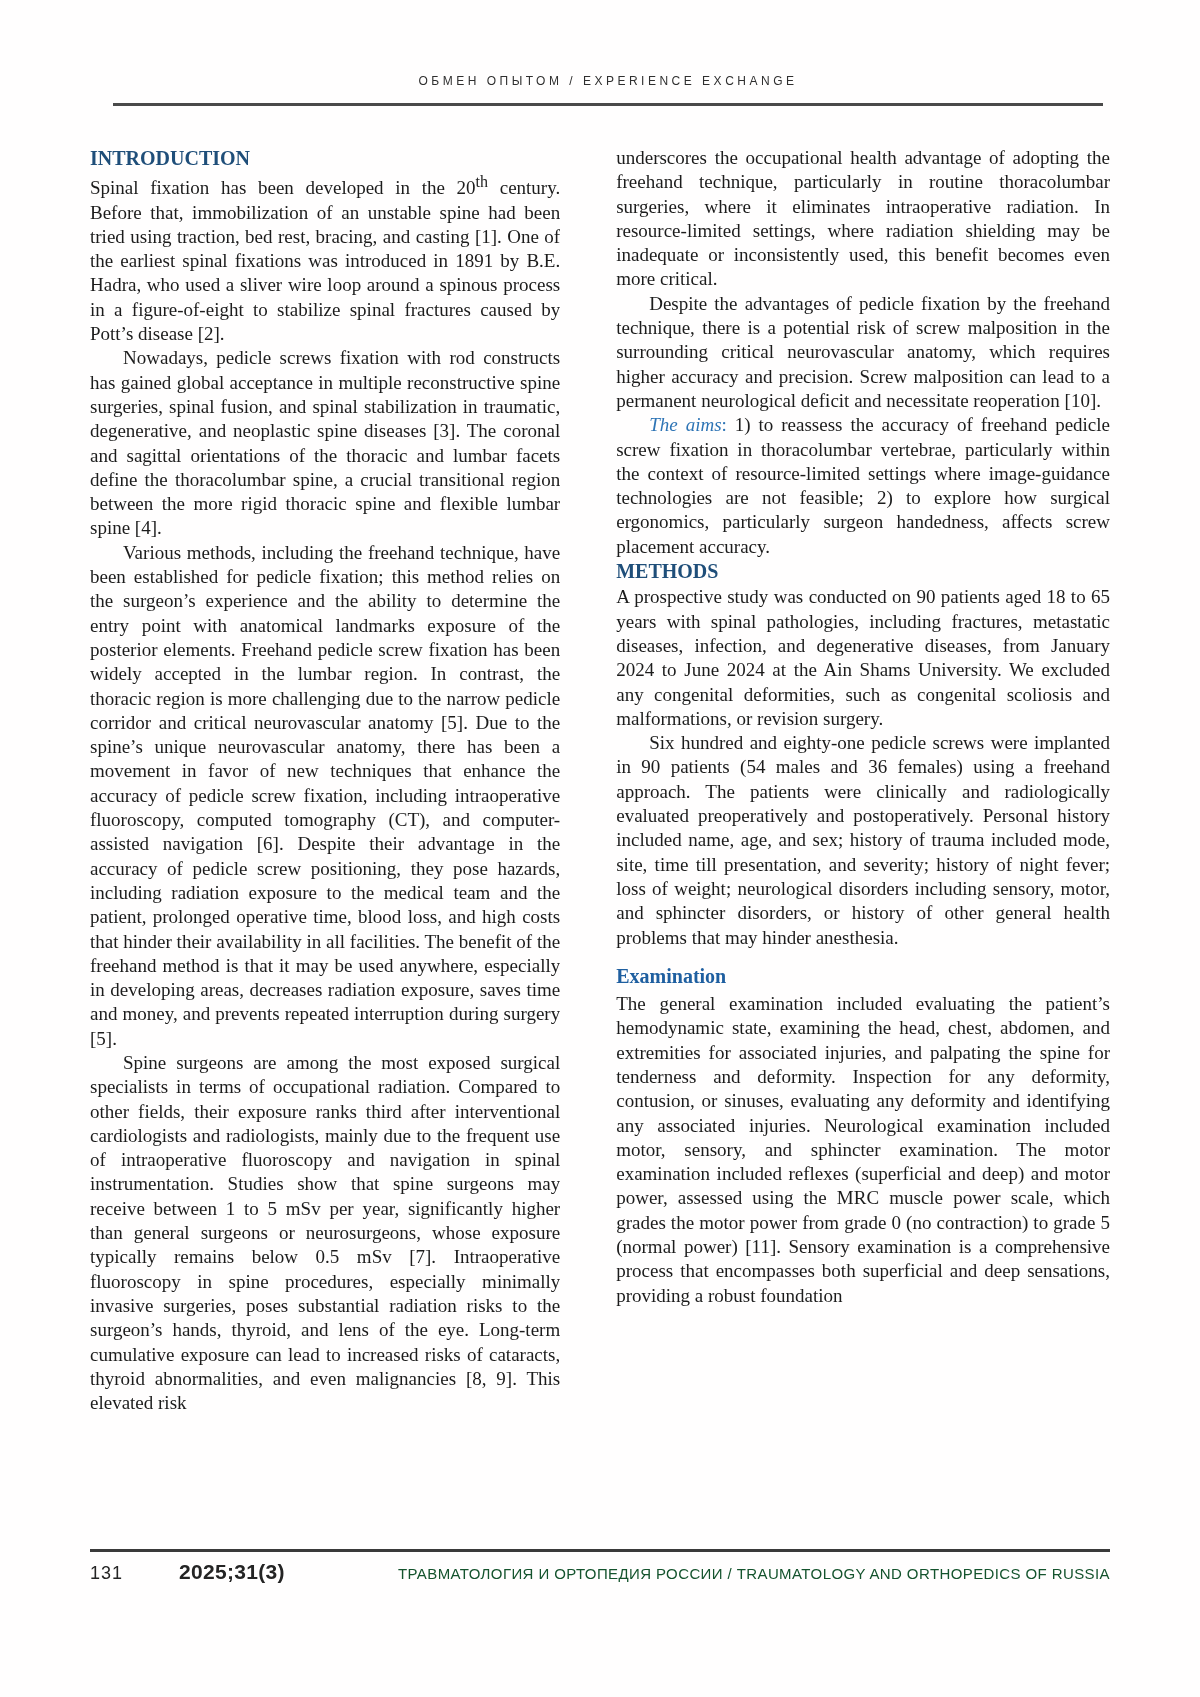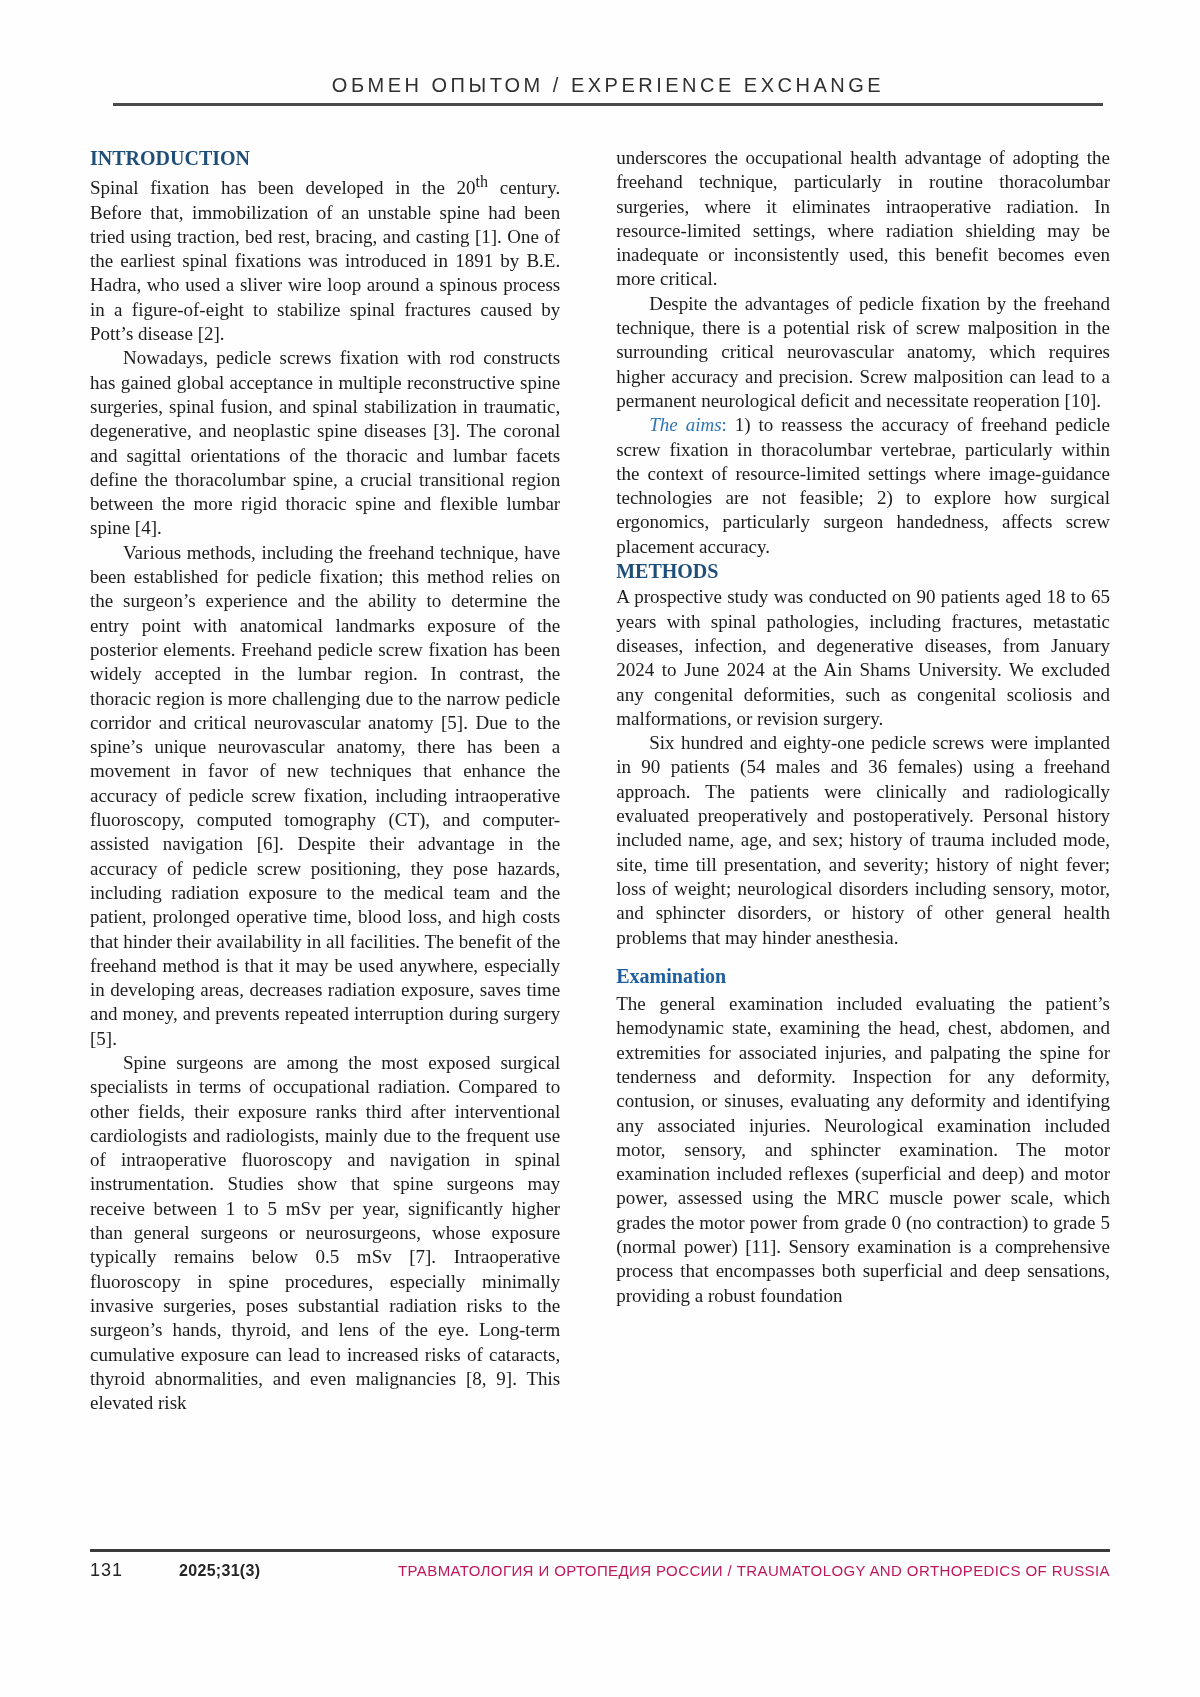--- a/index.html
+++ b/index.html
@@ -13,21 +13,21 @@
     overflow: hidden;
     box-sizing: border-box;
   }
 
   
   .running-head {
     position: absolute;
     top: 74px; left: 113px; right: 97px;
     text-align: center;
     font-family: "Liberation Sans", sans-serif;
-    font-size: 20px;
+    font-size: 12px;
     letter-spacing: 3.5px;
     color: #2f2f2f;
     white-space: nowrap;
   }
   .head-rule {
     position: absolute;
     top: 103px; left: 113px; right: 97px;
     height: 3px;
     background: #4a4a4a;
   }
@@ -88,28 +88,28 @@
   }
   .footer {
     position: absolute;
     top: 1560px; left: 90px; right: 90px;
     display: flex;
     align-items: baseline;
     font-family: "Liberation Sans", sans-serif;
     color: #242424;
   }
   .page-num { font-size: 18px; letter-spacing: 1px; }
-  .issue { font-size: 16px; font-weight: bold; margin-left: 56px; letter-spacing: 0.3px; }
+  .issue { font-size: 21px; font-weight: bold; margin-left: 56px; letter-spacing: 0.3px; }
   .journal {
     flex: 1;
     text-align: right;
     font-size: 15px;
     letter-spacing: 0.4px;
     white-space: nowrap;
-    color: #be185d;
+    color: #14532d;
   }
 </style>
 </head>
 <body>
 
 <div class="page">
 
   <div class="running-head">ОБМЕН ОПЫТОМ / EXPERIENCE EXCHANGE</div>
   <div class="head-rule"></div>
 

